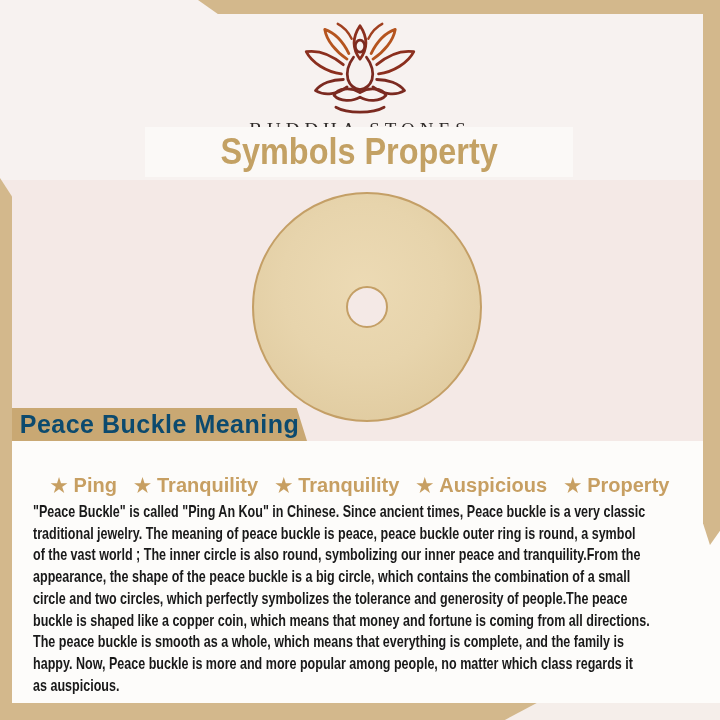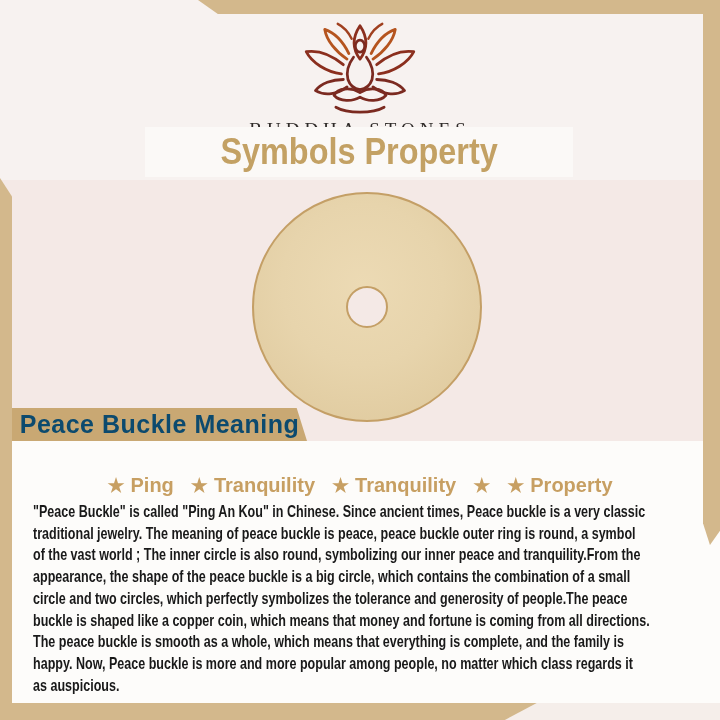--- a/index.html
+++ b/index.html
@@ -128,20 +128,21 @@
     <div class="keyword-item">
       <span class="star">★</span>
       <span class="kw-label">Tranquility</span>
     </div>
     <div class="keyword-item">
       <span class="star">★</span>
       <span class="kw-label">Tranquility</span>
     </div>
     <div class="keyword-item">
       <span class="star">★</span>
+      <span class="kw-label">Auspicious</span>
     </div>
     <div class="keyword-item">
       <span class="star">★</span>
       <span class="kw-label">Property</span>
     </div>
   </div>
 
   <div class="description">"Peace Buckle" is called "Ping An Kou" in Chinese. Since ancient times, Peace buckle is a very classic
 traditional jewelry. The meaning of peace buckle is peace, peace buckle outer ring is round, a symbol
 of the vast world ; The inner circle is also round, symbolizing our inner peace and tranquility.From the

